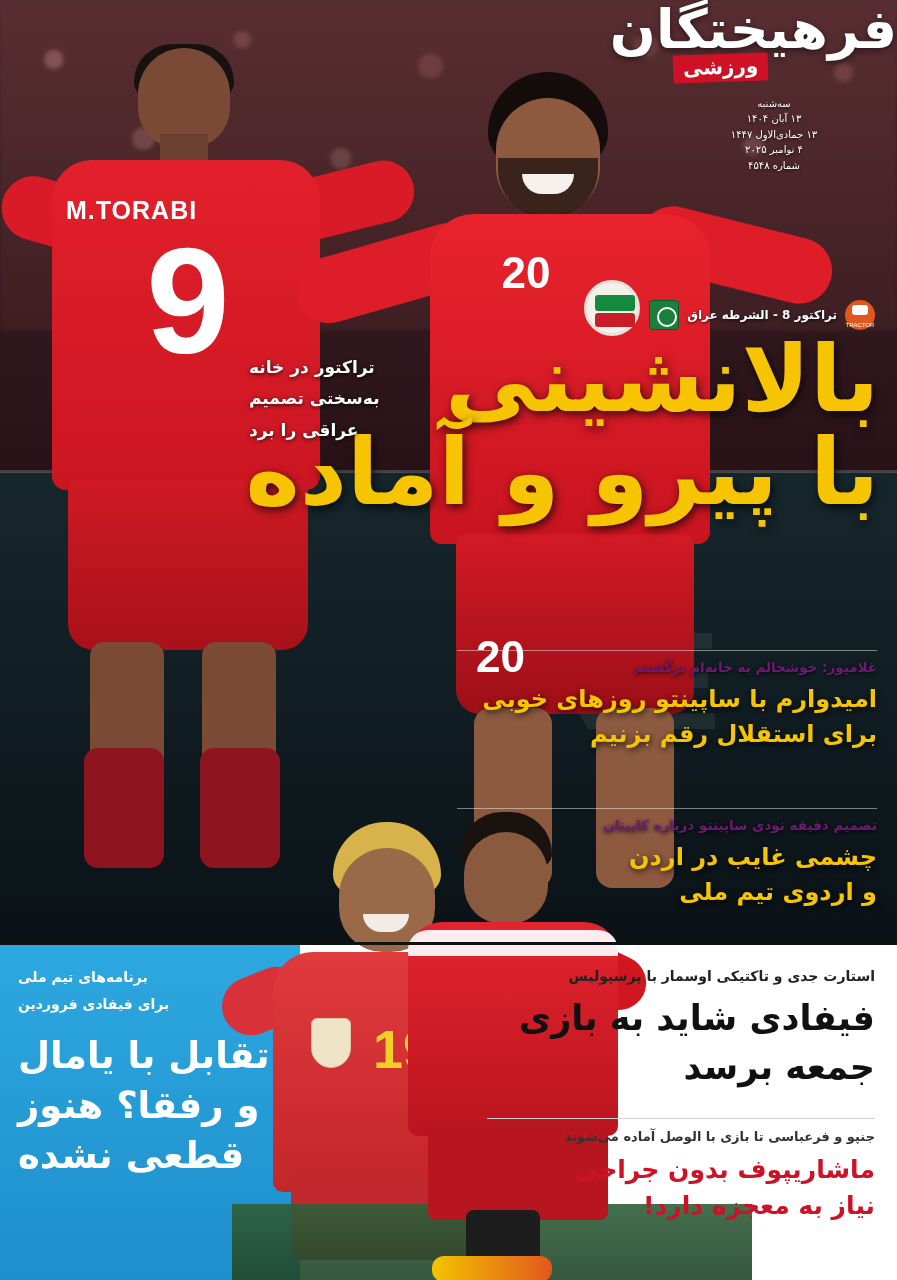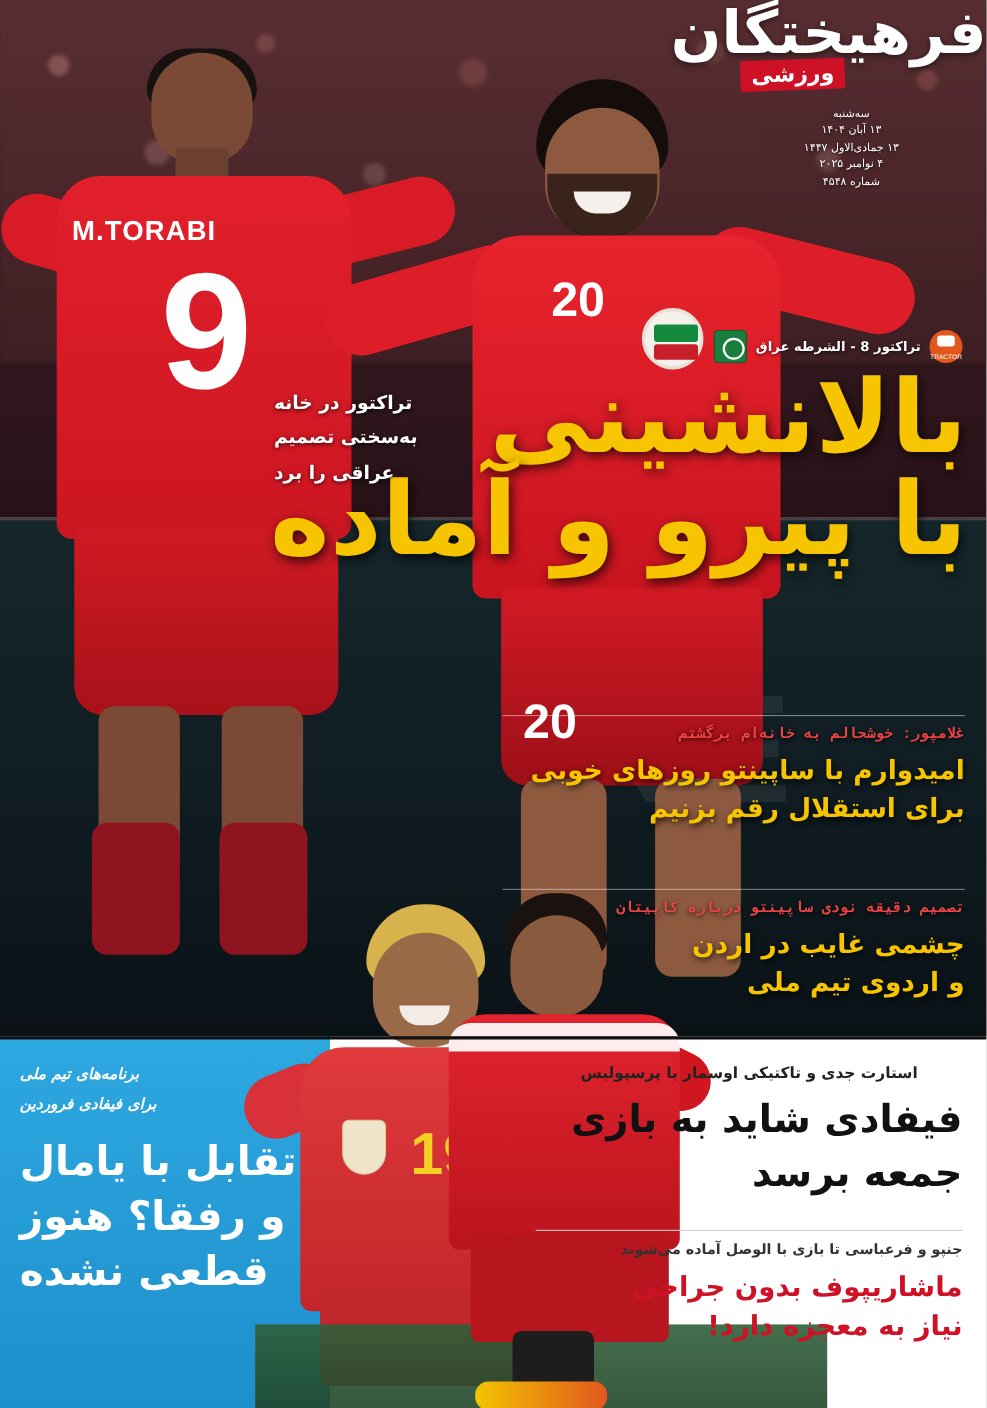--- a/index.html
+++ b/index.html
@@ -183,46 +183,46 @@
     display:flex; align-items:flex-end; justify-content:center; padding-bottom:2px;
     font-family:"Liberation Sans",sans-serif;
   }
   .logo-orange:before{ content:""; position:absolute; left:7px; top:5px; width:16px; height:10px; background:#fff; border-radius:3px;}
 
   
   .teaser {
     position: absolute; right: 20px; width: 420px; direction: rtl; text-align: right; z-index: 32;
   }
   .teaser .rule { height: 1px; background: rgba(255,255,255,.45); margin-bottom: 8px; }
-  .teaser .lead { color: #ef4444; font-size: 13.5px; font-weight: bold; margin-bottom: 7px; text-shadow: 0 1px 4px rgba(0,0,0,.85); font-family: Liberation Mono, monospace;}
+  .teaser .lead { color: #701a75; font-size: 13.5px; font-weight: bold; margin-bottom: 7px; text-shadow: 0 1px 4px rgba(0,0,0,.85);}
   .teaser .big { color: #f6c400; font-size: 24px; font-weight: bold; line-height: 1.45; text-shadow: 1px 2px 6px rgba(0,0,0,.8);}
   .t1 { top: 650px; }
   .t2 { top: 808px; }
 
   
   .bottom { position: absolute; left: 0; top: 942px; width: 897px; height: 338px; background: #ffffff; }
 
   .blue-box {
     position: absolute; left: 0; top: 0; width: 300px; height: 338px;
     background: linear-gradient(180deg,#2ea8e0 0%, #1d8fcc 100%);
     padding: 22px 18px 0 18px; direction: rtl; text-align: left;
   }
   .blue-box .small {
-    color: #ffffff; font-size: 14px; font-weight: bold; line-height: 1.9; text-align: left; font-style: italic;
+    color: #ffffff; font-size: 14px; font-weight: bold; line-height: 1.9; text-align: left;
   }
   .blue-box .big {
     color: #ffffff; font-size: 37px; font-weight: bold; line-height: 1.35;
     margin-top: 14px; text-align: left;
   }
 
   .bottom-right {
     position: absolute; right: 0; top: 0; width: 420px; height: 338px;
     direction: rtl; text-align: right; padding: 26px 22px 0 10px;
   }
-  .br-lead { color: #222; font-size: 14px; font-weight: bold; margin-bottom: 10px; text-align: center; }
+  .br-lead { color: #222; font-size: 14px; font-weight: bold; margin-bottom: 10px; }
   .br-head { color: #111; font-size: 35px; font-weight: bold; line-height: 1.4; margin-bottom: 26px; }
   .br-rule { height: 1px; background: #cfcfcf; margin: 0 0 10px 0; }
   .br-sub { color: #333; font-size: 13px; font-weight: bold; margin-bottom: 8px; }
   .br-red { color: #cf1125; font-size: 25px; font-weight: bold; line-height: 1.45; }
 
   
   .b-photo { position: absolute; left: 255px; top: -120px; width: 300px; height: 458px; overflow: visible; }
   .sp-hair { position:absolute; left: 78px; top: 0px; width: 108px; height: 72px; background:#d8b24a; border-radius: 54px 54px 20px 20px;}
   .sp-head { position:absolute; left: 84px; top: 26px; width: 96px; height: 104px; background:#9a6a48; border-radius: 48px 48px 44px 44px;}
   .sp-mouth{ position:absolute; left: 108px; top: 92px; width: 46px; height: 18px; background:#f3ece6; border-radius: 0 0 24px 24px;}

